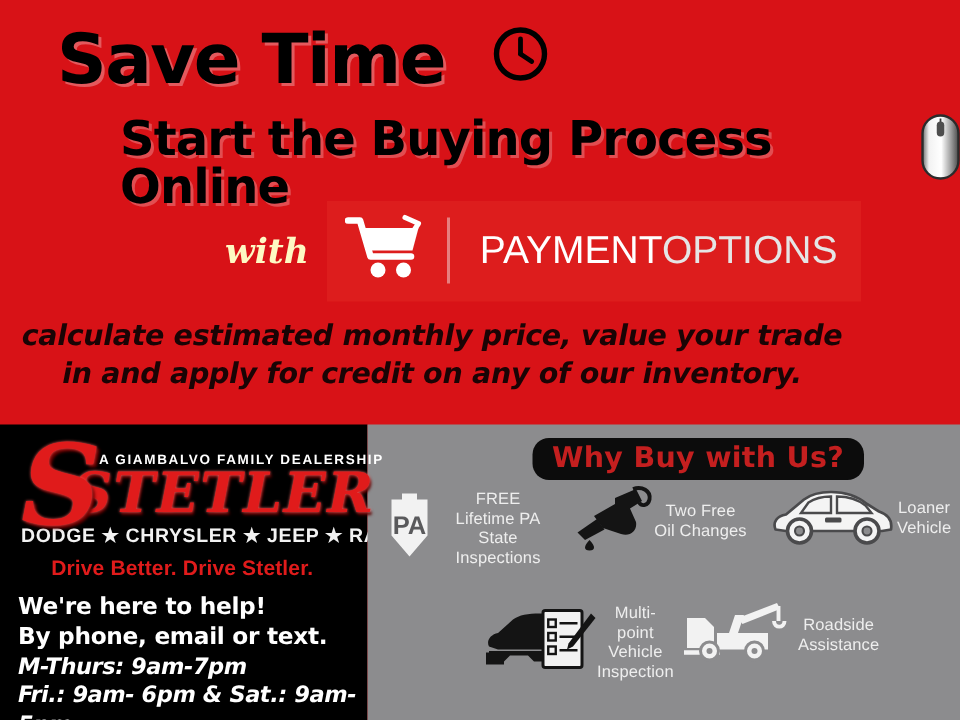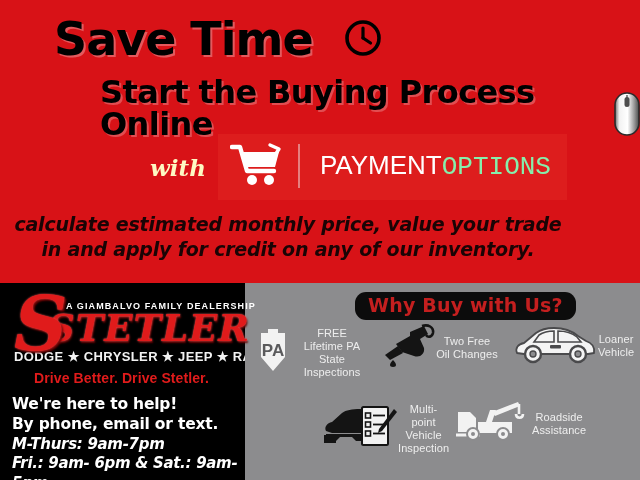--- a/index.html
+++ b/index.html
@@ -8,33 +8,33 @@
     font-family:"Liberation Sans", sans-serif;
     background:#d81217;
   }
   .ad { position:relative; width:640px; height:480px; background:#d81217; overflow:hidden; }
 
   
   .banner { position:absolute; left:0; top:0; width:640px; height:283px; background:#d81217; }
 
   .headline1 {
     position:absolute; left:38px; top:16px;
-    display:flex; align-items:flex-end; gap:30px;margin-left:16px;
+    display:flex; align-items:flex-start; gap:30px;
   }
   .headline1 .txt {
     font-family:"DejaVu Sans", sans-serif;
     font-weight:bold; font-size:46px; color:#000;
     letter-spacing:-1px; line-height:1;
     text-shadow:2px 2px 0 rgba(255,255,255,.30);
   }
   .clock-icon { display:block; }
 
   .headline2 {
-    position:absolute; left:100px; top:76px;
-    display:flex; align-items:flex-end; gap:10px;
+    position:absolute; left:80px; top:76px;
+    display:flex; align-items:flex-start; gap:10px;
   }
   .headline2 .txt {
     font-family:"DejaVu Sans", sans-serif;
     font-weight:bold; font-size:32px; color:#000;
     letter-spacing:-.6px; line-height:1;
     text-shadow:2px 2px 0 rgba(255,255,255,.25);
   }
   .mouse-icon { display:block; }
 
   
@@ -48,21 +48,21 @@
     font-size:23px; color:#fef9c3; margin-right:12px;
   }
   .po-block {
     display:flex; align-items:center;
     background:#dd1d1d; padding:7px 16px 9px 12px;
   }
   .cart-icon { display:block; }
   .po-divider { width:2px; height:44px; background:#e8a0a0; margin:0 20px 0 16px; opacity:.75; }
   .po-words { font-family:"Liberation Sans", sans-serif; font-size:26px; font-weight:normal; letter-spacing:0px; white-space:nowrap; }
   .po-words .pay { color:#ffffff; }
-  .po-words .opt { color:#86efac;font-family:Liberation Mono, monospace; }
+  .po-words .opt { color:#e5e5e5; }
 
   
   .tagline {
     position:absolute; left:0; top:212px; width:576px;
     text-align:center;
     font-family:"DejaVu Sans", sans-serif;
     font-style:italic; font-weight:bold;
     font-size:19px; line-height:1.32; color:#1a0405;
     letter-spacing:-.2px;
   }

